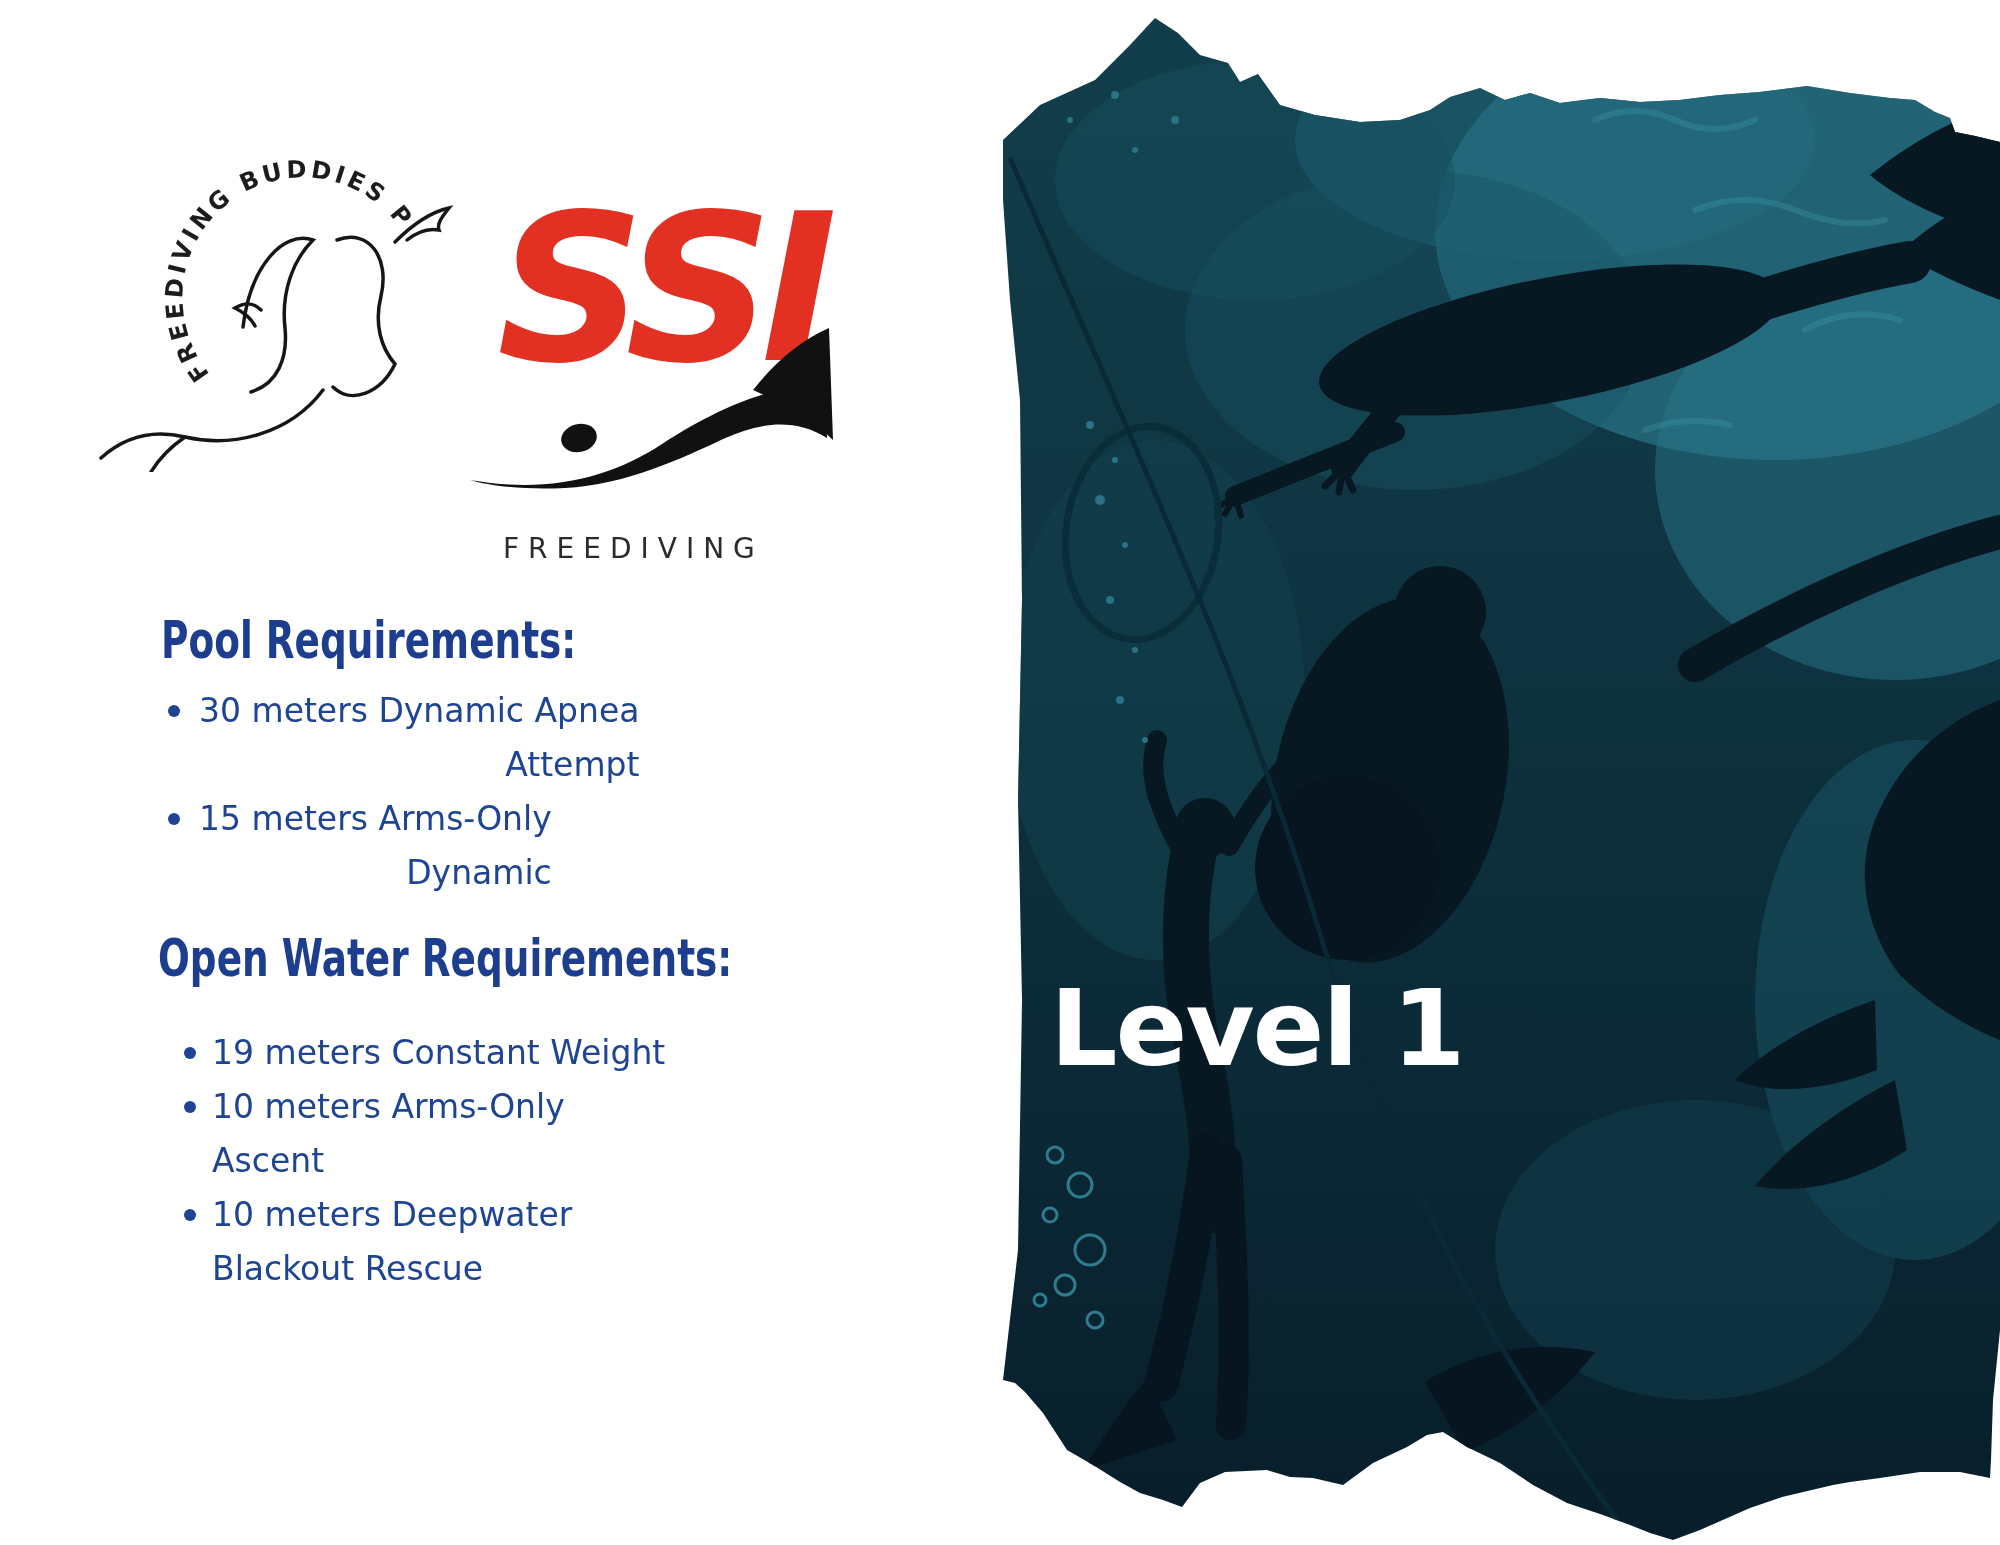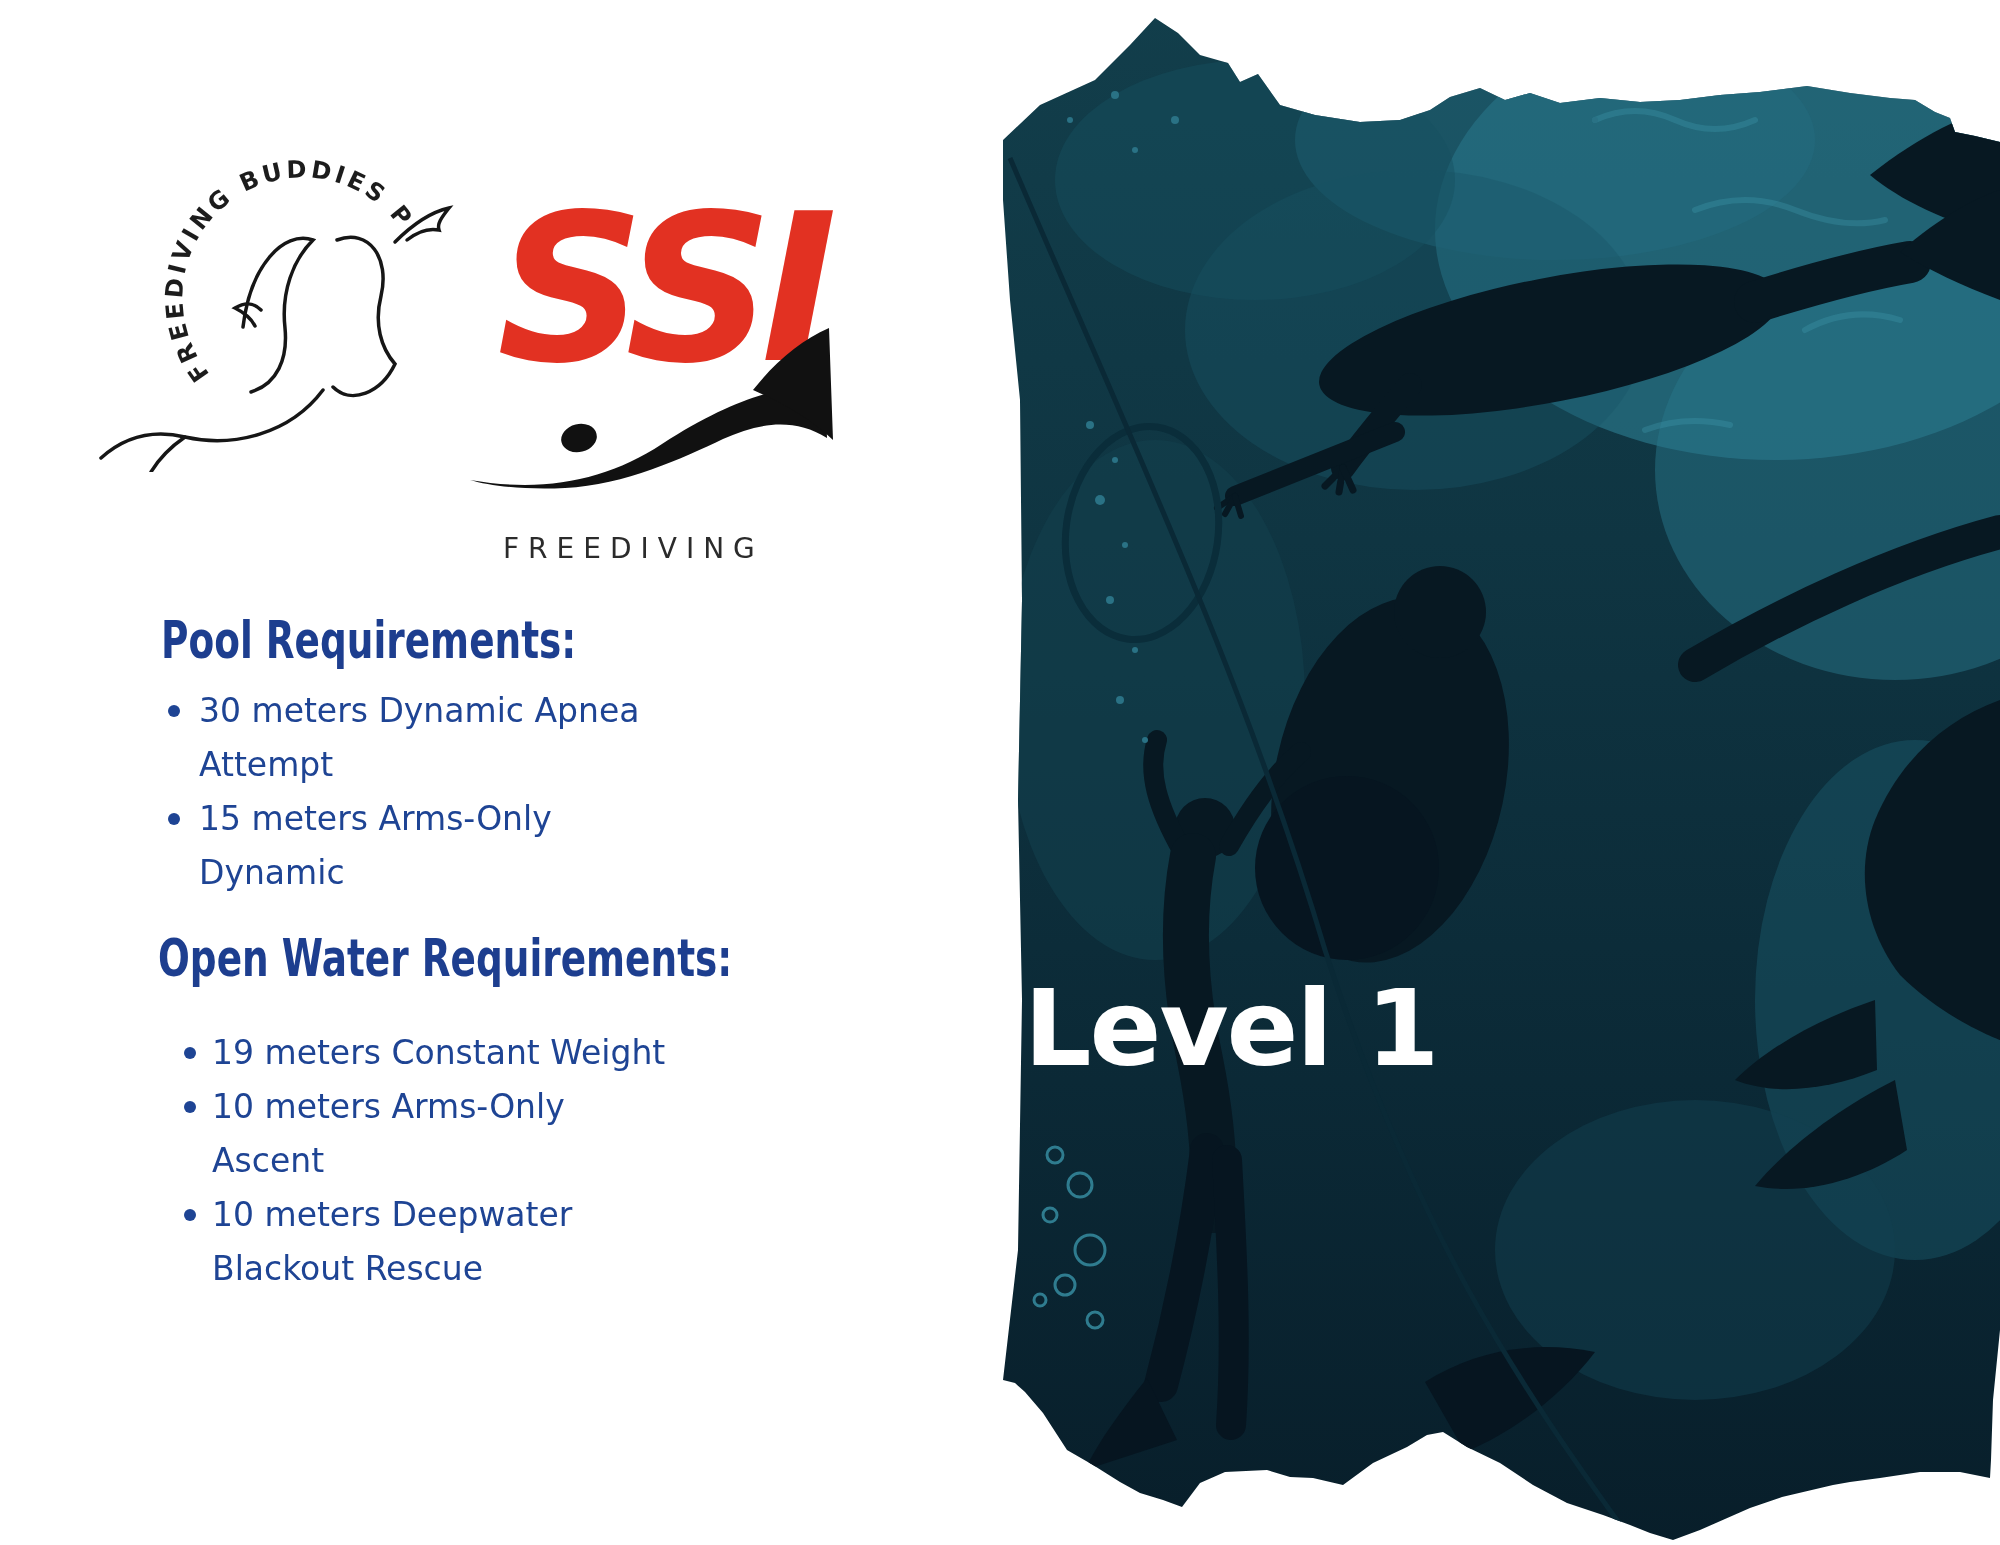--- a/index.html
+++ b/index.html
@@ -11,36 +11,36 @@
   .buddies-logo{position:absolute;left:85px;top:112px;}
   .ssi-logo{position:absolute;left:455px;top:138px;}
   .section-heading{
     position:absolute;font-weight:bold;font-size:52px;color:#1d3e8f;
     transform:scaleX(.72);transform-origin:left top;white-space:nowrap;
     letter-spacing:0px;
   }
   #pool-heading{left:161px;top:610px;}
   #ow-heading{left:158px;top:928px;}
   ul.req-list{position:absolute;list-style:none;margin:0;padding:0;}
-  #pool-list{left:168px;top:684px;}
+  #pool-list{left:168px;top:684px;text-align:right;}
   #ow-list{left:184px;top:1026px;}
   ul.req-list li{display:flex;align-items:flex-start;}
   ul.req-list .dot{
     flex:none;width:12px;height:12px;border-radius:50%;
     background:#1e4494;margin-top:21px;
   }
   #pool-list .dot{margin-right:19px;}
   #ow-list .dot{margin-right:16px;}
   ul.req-list .itm{
     font-size:33px;line-height:54px;color:#1e4494;white-space:pre-line;
   }
   
   .poster-svg{position:absolute;left:995px;top:0;}
   .poster-title{
-    position:absolute;left:1024px;top:952px;color:#ffffff;
+    position:absolute;left:1050px;top:952px;color:#ffffff;
     font-size:106px;font-weight:bold;line-height:153px;
     letter-spacing:-2px;white-space:nowrap;
   }
 </style>
 </head>
 <body>
 
 <div class="canvas">
 
   <svg class="buddies-logo" width="430" height="360" viewBox="0 0 430 360">

